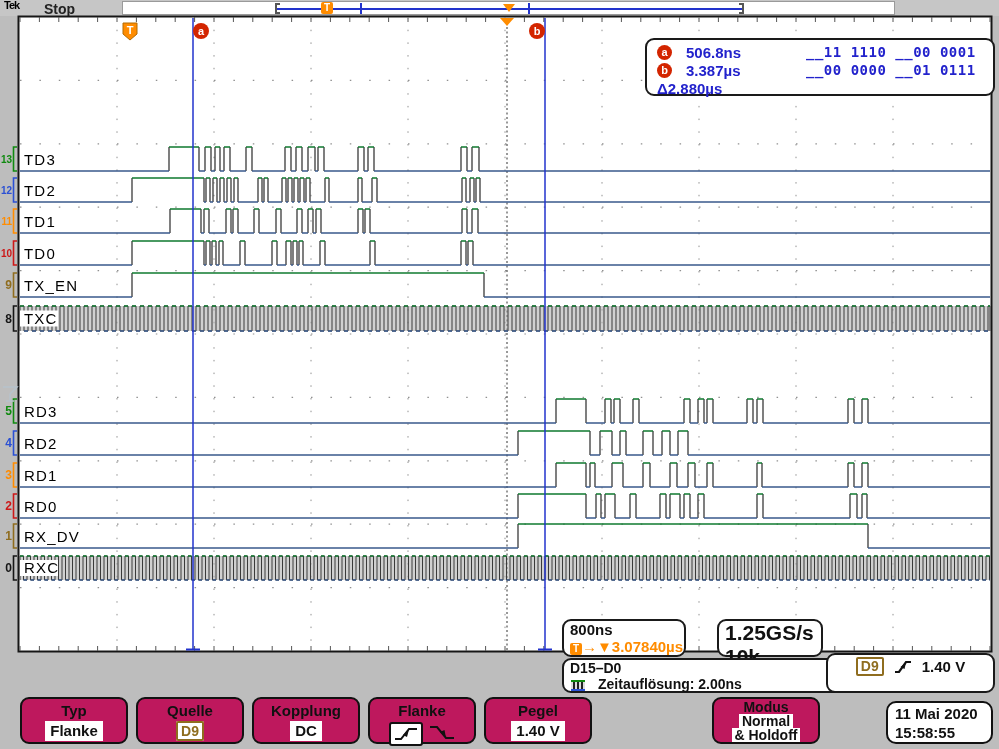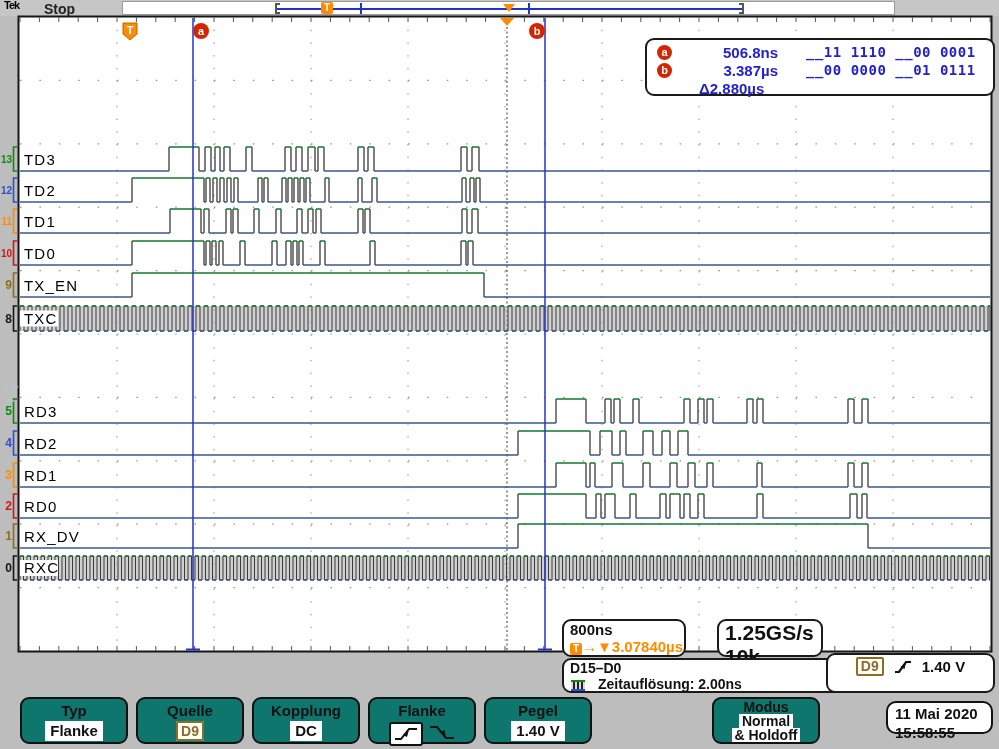--- a/index.html
+++ b/index.html
@@ -17,39 +17,39 @@
   .tchip{display:inline-block;background:#ff8c00;color:#fff;font-weight:800;font-size:10px;line-height:12px;width:12px;text-align:center;border-radius:2px}
   #rb-tchip{position:absolute;left:198px;top:0px}
   #rb-expand{position:absolute;left:380px;top:2px;width:0;height:0;border-left:6px solid transparent;border-right:6px solid transparent;border-top:8px solid #ff8c00}
   
   #scope-svg{position:absolute;left:0;top:0}
   
   .box{position:absolute;background:#fff;border:2px solid #1a1a1a;border-radius:9px;box-sizing:border-box}
   #readout-box{left:645px;top:38px;width:350px;height:58px;padding:3px 6px 0 10px;color:#2222cc;font-weight:700;font-size:15px}
   .ro-row{display:flex;align-items:center;height:18px}
   .ro-circ{width:15px;height:15px;border-radius:50%;background:#d32500;color:#fff;font-size:11px;font-weight:800;text-align:center;line-height:15px;margin-right:14px}
-  .ro-time{width:92px;text-align:right}
+  .ro-time{width:92px;}
   .ro-bits{margin-left:28px;font-family:"DejaVu Sans Mono",monospace;font-size:14px;letter-spacing:.5px}
-  .ro-delta{margin-left:42px}
+  .ro-delta{}
   #tb-box{left:562px;top:619px;width:124px;height:38px;padding:0 6px;font-size:15px;font-weight:700}
   #delay-line{color:#ff8c00;white-space:nowrap}
   #rate-box{left:717px;top:619px;width:106px;height:38px;padding:0 6px;font-size:21px;font-weight:700}
   #bus-box{left:562px;top:658px;width:292px;height:35px;padding:0 6px;font-size:14px;font-weight:700;line-height:16px}
   .bus-row{display:flex;align-items:flex-end;gap:12px}
   #trig-box{left:826px;top:653px;width:169px;height:40px;padding:2px 8px;font-size:15px;font-weight:700}
   .trig-row{display:flex;align-items:center;gap:10px;justify-content:center}
   .dchip{background:#fff;border:2px solid #8f6d1f;color:#8f6d1f;padding:0 3px;border-radius:2px;font-weight:800;font-size:14px;line-height:15px}
   
-  .btn{position:absolute;top:697px;width:108px;height:47px;background:#0f766e;border:2px solid #111;border-radius:9px;box-sizing:border-box;text-align:center;font-size:15px;font-weight:700;line-height:20px;padding-top:2px;cursor:pointer}
+  .btn{position:absolute;top:697px;width:108px;height:47px;background:#be185d;border:2px solid #111;border-radius:9px;box-sizing:border-box;text-align:center;font-size:15px;font-weight:700;line-height:20px;padding-top:2px;cursor:pointer}
   .chip{background:#fff;padding:0 5px;display:inline-block}
   #btn-modus{line-height:14px;font-size:14px;padding-top:1px}
   #btn-modus .chip{padding:0 3px}
   #btn-flanke .edges{display:flex;justify-content:center;align-items:center;gap:6px;margin-top:1px}
   .edge-sel{background:#fff;border:2px solid #111;border-radius:3px;width:30px;height:20px;display:flex;align-items:center;justify-content:center}
-  #date-box{position:absolute;left:886px;top:701px;width:107px;height:33px;background:#fff;border:2px solid #111;border-radius:10px;box-sizing:border-box;font-size:15px;font-weight:700;line-height:19px;padding:1px 7px}
+  #date-box{position:absolute;left:886px;top:701px;width:107px;height:43px;background:#fff;border:2px solid #111;border-radius:10px;box-sizing:border-box;font-size:15px;font-weight:700;line-height:19px;padding:1px 7px}
 </style>
 </head>
 <body>
 
 <div id="topbar">
   <span id="tek-logo">Tek</span>
   <span id="trig-status">Stop</span>
   <div id="record-bar">
     <div class="rb-line" style="left:154px;width:466px"></div>
     <div class="rb-bracket rb-bl" style="left:152px"></div>

